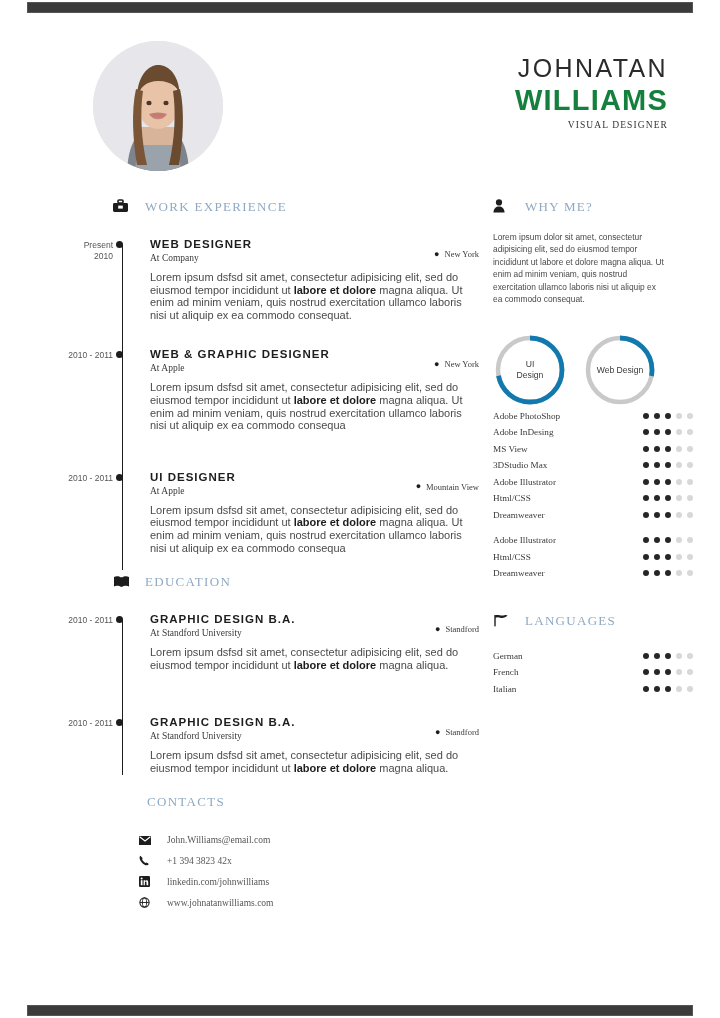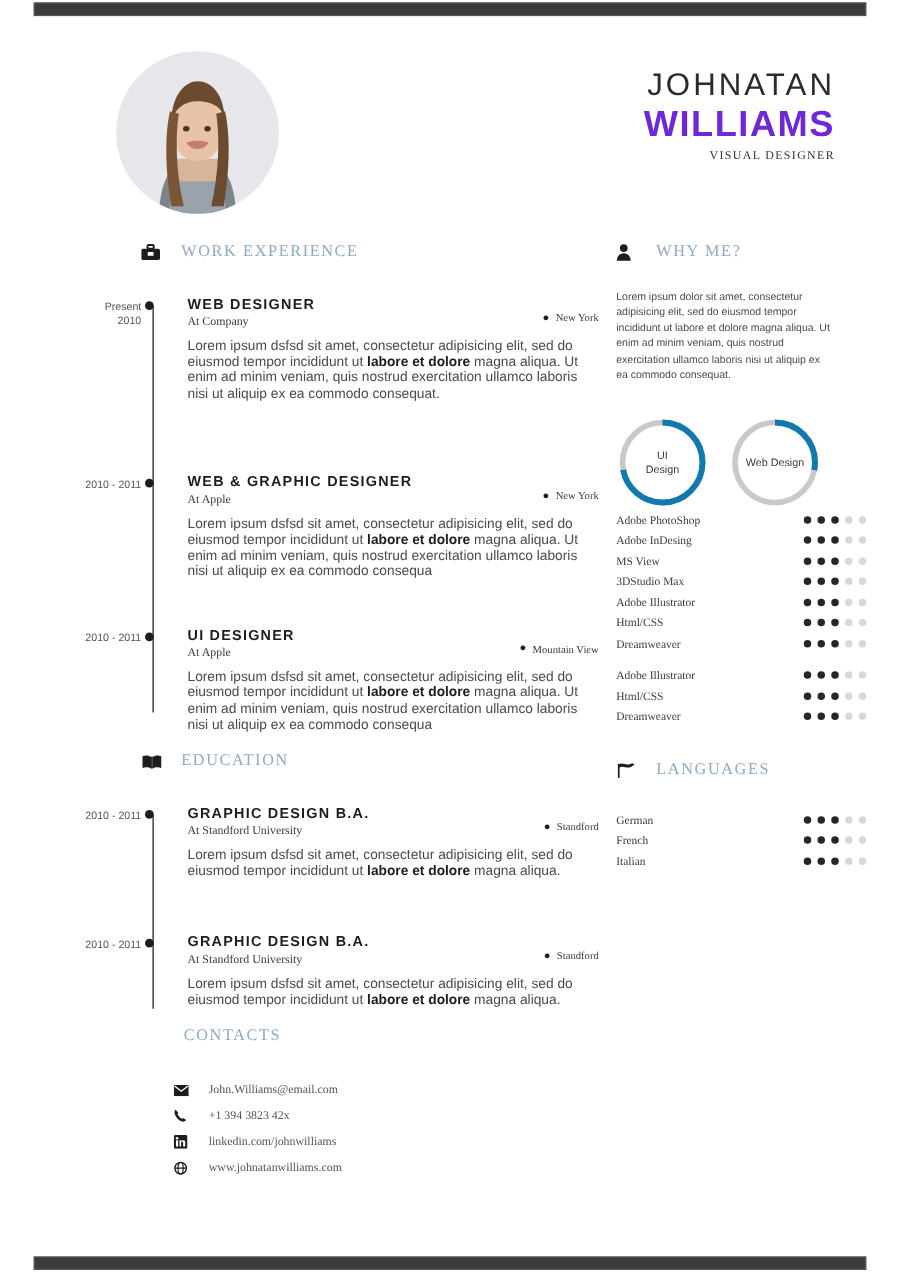--- a/index.html
+++ b/index.html
@@ -28,34 +28,34 @@
   }
   .photo svg { display:block; width:130px; height:130px; }
   .name-block { position:absolute; right:25px; top:22px; text-align:right; }
   .first-name {
     font-family:"Liberation Sans", sans-serif;
     font-size:25px; letter-spacing:2.4px; color:#2b2b2b; font-weight:400;
     line-height:30px;
   }
   .last-name {
     font-family:"Liberation Sans", sans-serif;
-    font-size:29px; letter-spacing:1.2px; color:#6d28d9; font-weight:bold;
+    font-size:29px; letter-spacing:1.2px; color:#15803d; font-weight:bold;
     line-height:34px;
   }
   .job-title {
     font-family:"Liberation Serif", serif;
     font-size:9.5px; letter-spacing:1.1px; color:#333; margin-top:3px;
   }
 
   
   .left-col { position:absolute; left:0; top:180px; width:452px; }
   .right-col { position:absolute; left:466px; top:180px; width:200px; }
 
   
-  .sec-head { display:flex; align-items:flex-start; height:22px; }
+  .sec-head { display:flex; align-items:flex-end; height:22px; }
   .sec-head .ico { width:22px; height:18px; display:flex; align-items:center; justify-content:flex-start; color:#1d1d1d; }
   .sec-head .ico svg { display:block; }
   .sec-head .txt {
     font-family:"Liberation Serif", serif;
     font-size:13px; letter-spacing:1.3px; color:#8fa9c4; margin-left:10px; white-space:nowrap;
   }
 
   
   .tl { position:relative; }
   .tl-line { position:absolute; left:95px; top:8px; width:1px; background:#1d1d1d; }
@@ -174,21 +174,21 @@
             <rect x="5" y="1" width="5" height="3" rx="1" fill="none" stroke="#1d1d1d" stroke-width="1.6"></rect>
             <rect x="5.2" y="6.6" width="4.6" height="3" fill="#ffffff"></rect>
           </svg>
       </span>
       <span class="txt">WORK EXPERIENCE</span>
     </div>
 
     <div class="tl" style="margin-top:22px;">
       <div class="tl-line" style="height:325px;"></div>
 
-      <div class="entry" style="margin-bottom:58px;">
+      <div class="entry" style="margin-bottom:26px;">
         <div class="dateblk date">
           <div>Present</div>
           <div>2010</div>
         </div>
         <div class="dotcol">
             <span class="dot"></span>
           </div>
         <div class="body">
           <div class="row1">
             <div>

